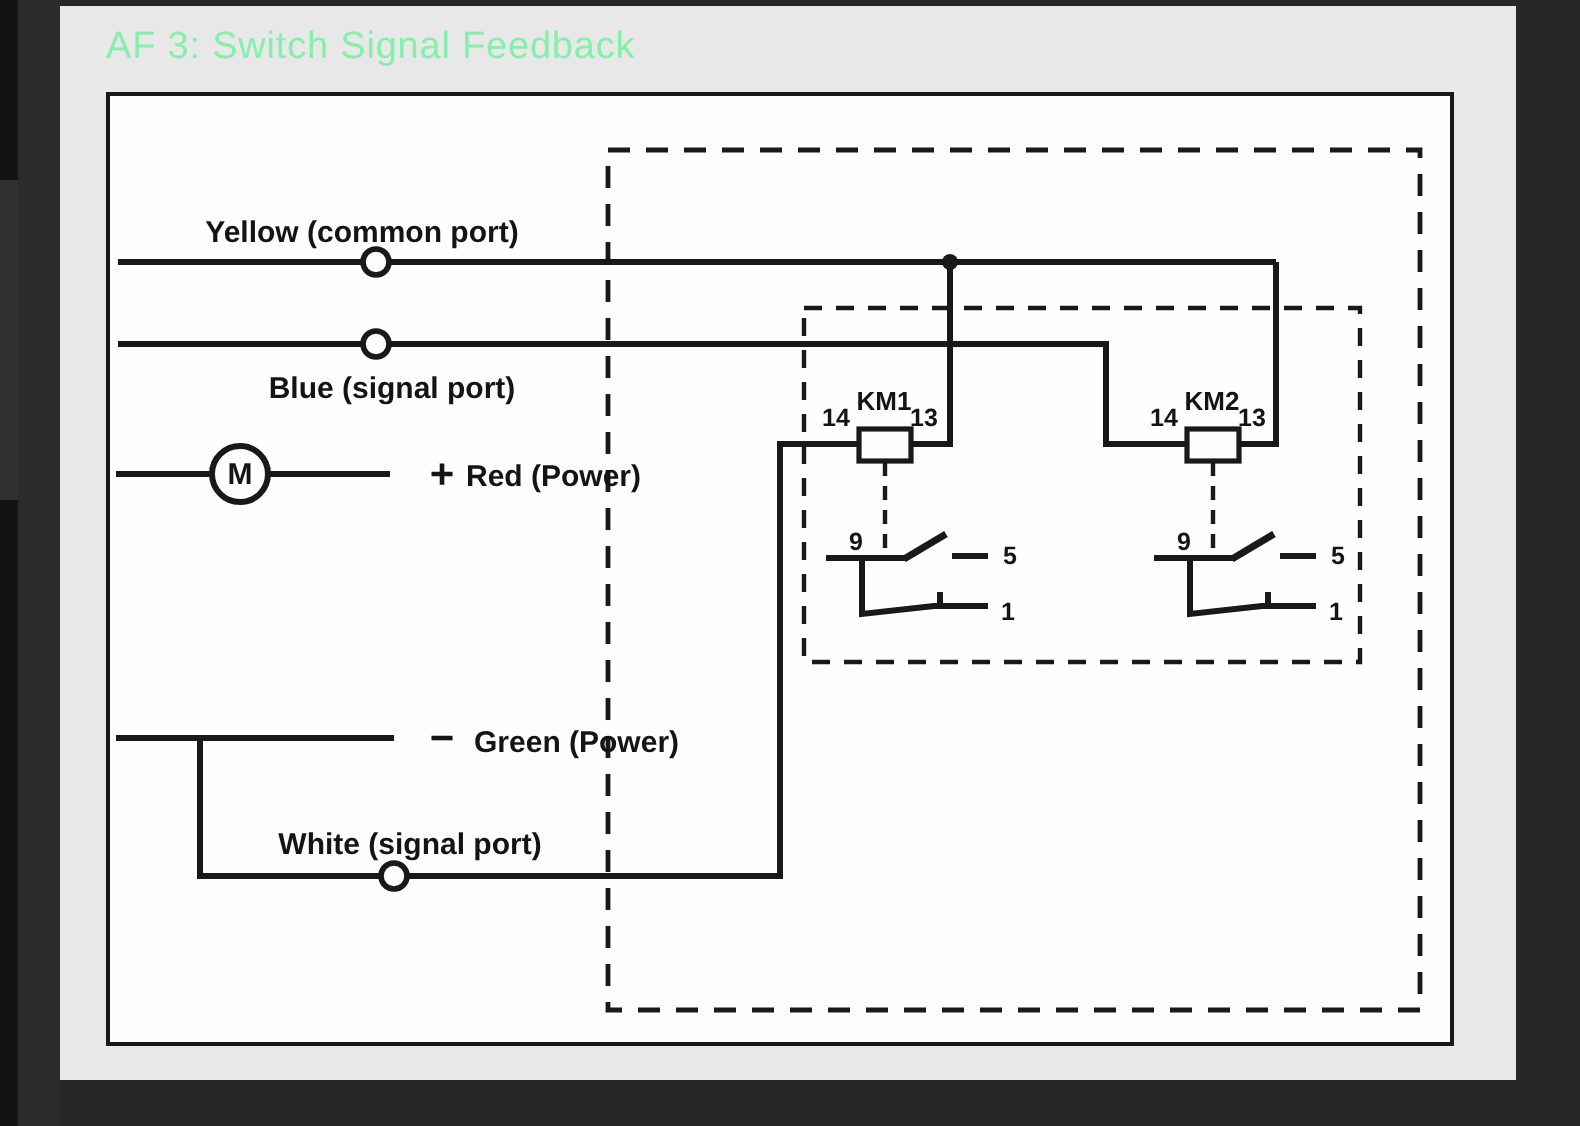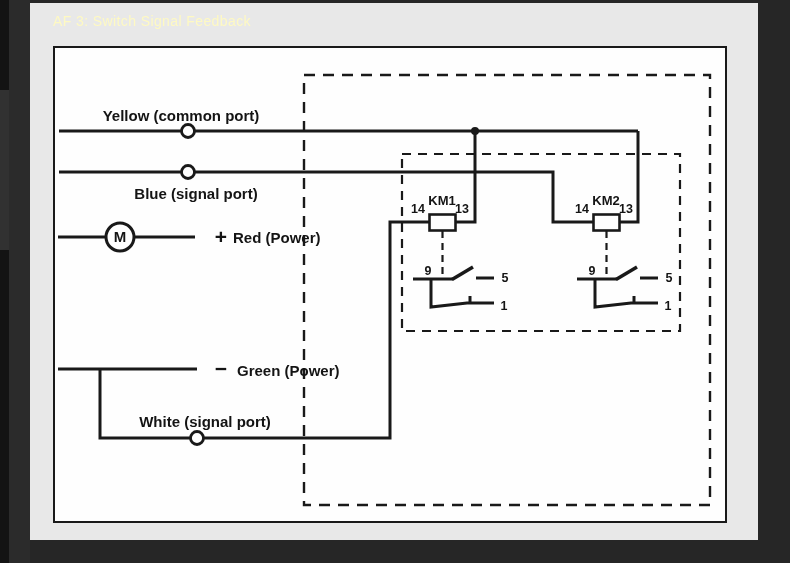--- a/index.html
+++ b/index.html
@@ -24,21 +24,21 @@
   .left-strip-mid {
     position: absolute; left: 9px; top: 0; width: 21px; height: 563px;
     background: #2b2b2b;
   }
   .panel {
     position: absolute; left: 30px; top: 3px; width: 728px; height: 537px;
     background: #e8e8e8;
   }
   .title {
     position: absolute; left: 53px; top: 13px;
-    font-size: 14px; letter-spacing: 0.4px; color: #fef9c3;
+    font-size: 19px; letter-spacing: 0.4px; color: #86efac;
   }
   .canvas {
     position: absolute; left: 53px; top: 46px;
     width: 670px; height: 473px;
     background: #fefefe;
     border: 2px solid #191919;
   }
   svg { display: block; }
   svg text {
     font-family: "Liberation Sans", sans-serif;

